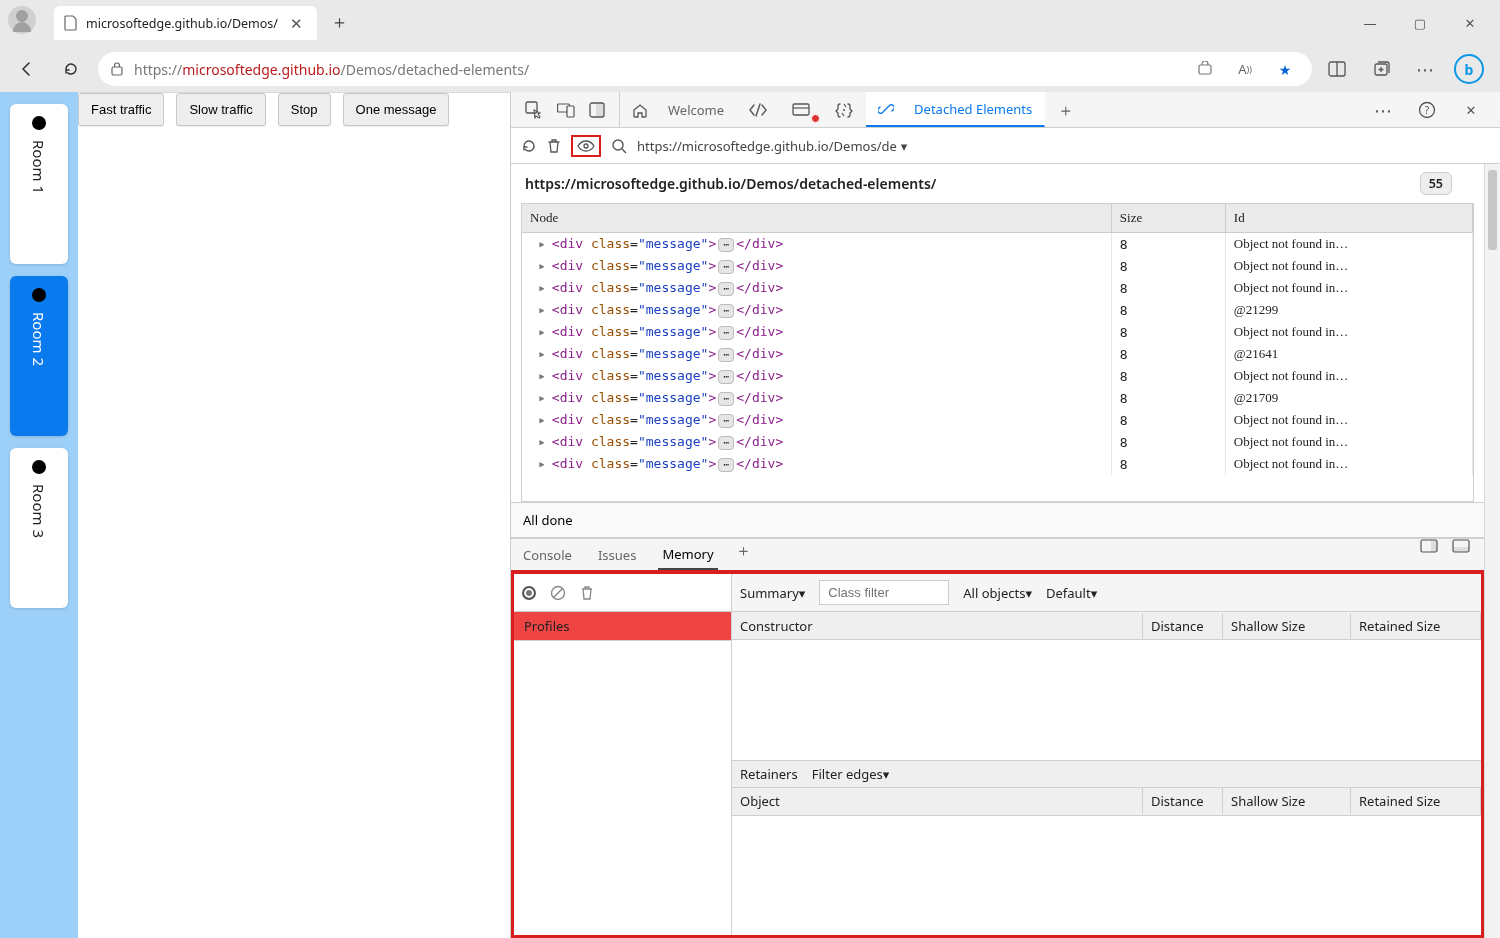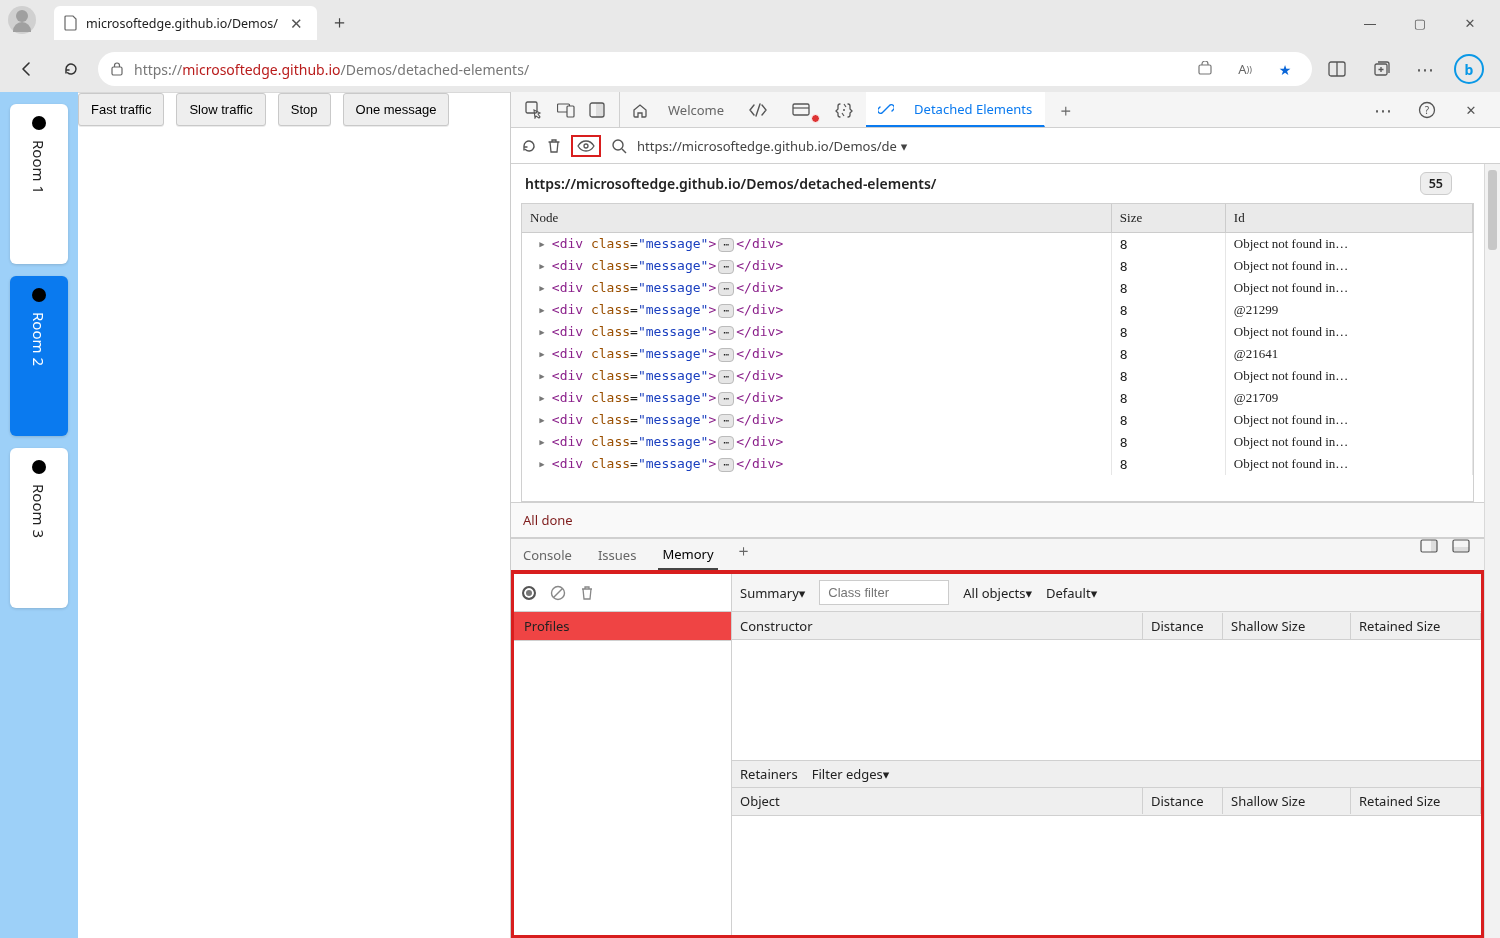--- a/index.html
+++ b/index.html
@@ -63,21 +63,21 @@
 .size-col{width:12%}
 .id-col{width:26%}
 .expand-tri{color:#777;margin:0 6px 0 8px}
 .ellipsis-chip{display:inline-block;background:#e6e6e6;border:1px solid #bbb;border-radius:4px;padding:0 4px;font-size:10px;line-height:12px;vertical-align:middle;margin:0 2px}
 .tag{color:#8a1f8a}
 .attrname{color:#9a4f00}
 .attrval{color:#1a3fbf}
 .vscroll{width:16px;background:#f2f2f2;border-left:1px solid #d9d9d9;position:relative}
 .vscroll::before{content:"";position:absolute;top:6px;left:3px;right:3px;height:80px;background:#c7c7c7;border-radius:3px}
 
-.status-bar{padding:8px 12px;border-top:1px solid #d0d0d0;border-bottom:1px solid #d0d0d0;font-size:13px;color:#7f1d1d;background:#f9f9f9}
+.status-bar{padding:8px 12px;border-top:1px solid #d0d0d0;border-bottom:1px solid #d0d0d0;font-size:13px;color:#000000;background:#f9f9f9}
 
 
 .drawer{height:368px;display:flex;flex-direction:column;border:3px solid #d81e1e;border-top:4px solid #d81e1e}
 .drawer-tab{padding:0 4px;height:100%;display:flex;align-items:center;color:#666}
 .drawer-tab.active{color:#000;border-bottom:2px solid #444}
 .drawer-tabs-right{margin-left:auto;display:flex;gap:14px;align-items:center;padding-right:6px}
 .drawer-body{flex:1;display:flex;min-height:0}
 .profiles-sidebar{width:218px;border-right:1px solid #d0d0d0;display:flex;flex-direction:column;background:#fff}
 .profiles-toolbar{display:flex;align-items:center;gap:14px;padding:6px 8px;border-bottom:1px solid #d0d0d0;height:38px}
 .record-dot{width:14px;height:14px;border-radius:50%;border:2px solid #555;background:#777;box-shadow:0 0 0 2px #fff inset}

